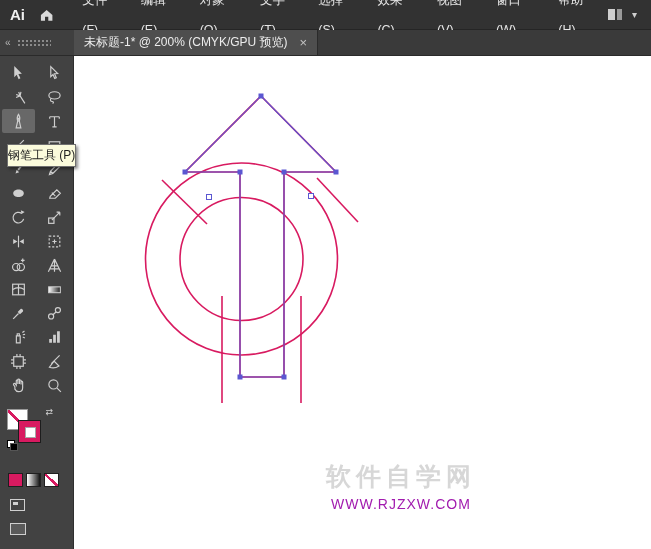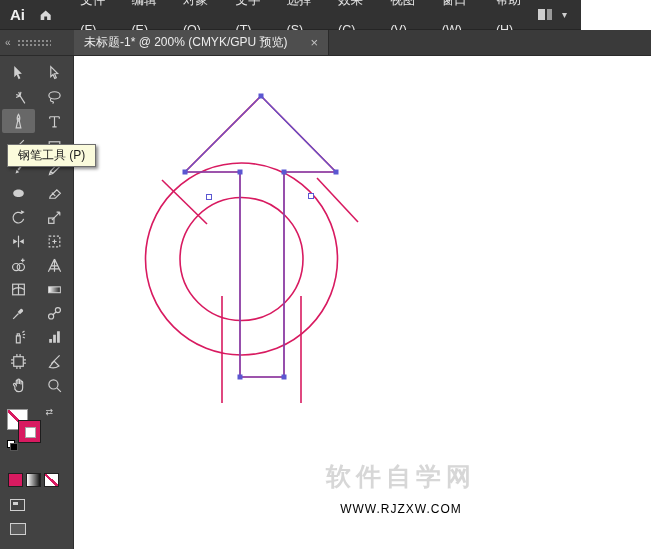--- a/index.html
+++ b/index.html
@@ -1,42 +1,42 @@
 <!DOCTYPE html>
 <html style="--artwork-stroke: #d81a60; --selection-blue: #5b57d1; --tooltip-bg: #fbfbdc; --menu-bg: #323232; --panel-bg: #424242; --canvas-bg: #ffffff;"><head>
 <meta charset="utf-8">
 <style>
   html,body{margin:0;padding:0;background:#222;}
   .app{position:relative;width:651px;height:549px;overflow:hidden;
        font-family:"Liberation Sans","DejaVu Sans",sans-serif;
        background:var(--canvas-bg,#fff);user-select:none;}
 
   
-  .menubar{position:absolute;left:0;top:0;width:581px;height:30px;
+  .menubar{position:absolute;left:0;top:0;width:651px;height:30px;
            background:var(--menu-bg,#323232);display:flex;align-items:center;
            border-bottom:1px solid #252525;box-sizing:border-box;color:#e6e6e6;}
   .ai-logo{font-size:15px;font-weight:bold;color:#f0f0f0;margin:0 14px 0 10px;}
   .home-ic{width:16px;height:16px;margin-right:18px;}
   .menu-list{display:flex;align-items:center;height:100%;}
   .menu-item{font-size:12.5px;padding:0 10px;line-height:30px;cursor:default;}
   .mb-right{margin-left:auto;display:flex;align-items:center;padding-right:14px;gap:10px;}
   .ws-ic{display:flex;gap:2px;}
   .ws-ic i{display:block;width:7px;height:11px;background:#cfcfcf;}
   .ws-ic i:last-child{width:5px;height:11px;background:#9a9a9a;}
   .caret{color:#cfcfcf;font-size:10px;}
 
   
   .tabbar{position:absolute;left:0;top:30px;width:651px;height:26px;
           background:#3a3a3a;display:flex;align-items:stretch;
           border-bottom:1px solid #2a2a2a;box-sizing:border-box;}
   .panel-header{width:74px;display:flex;align-items:center;gap:6px;padding-left:5px;box-sizing:border-box;background:#3f3f3f;}
   .collapse{color:#b5b5b5;font-size:10px;line-height:1;}
   .grip{width:34px;height:8px;background-image:radial-gradient(#8a8a8a 28%,transparent 32%);background-size:4px 4px;}
   .doc-tab{display:flex;align-items:center;background:#4e4e4e;color:#ececec;
-           font-size:12px;padding:0 10px;gap:23px;border-right:1px solid #2a2a2a;}
+           font-size:12px;padding:0 10px;gap:12px;border-right:1px solid #2a2a2a;}
   .tab-close{color:#c3c3c3;font-size:13px;cursor:pointer;}
 
   
   .main{position:absolute;left:0;top:56px;width:651px;height:493px;display:flex;}
   .toolbar{width:74px;background:var(--panel-bg,#424242);border-right:1px solid #2e2e2e;
            box-sizing:border-box;flex-shrink:0;}
   .tool-grid{display:grid;grid-template-columns:33px 33px;column-gap:3px;
              justify-content:center;margin-top:5px;}
   .tool{height:24px;display:flex;align-items:center;justify-content:center;border-radius:2px;cursor:pointer;}
   .tool svg{width:17px;height:17px;}
@@ -69,26 +69,26 @@
 
   
   .canvas{position:relative;flex:1;background:#fff;overflow:hidden;}
   .artline{stroke:var(--artwork-stroke,#d81a60);stroke-width:1.6;fill:none;}
   .selpath{stroke:var(--selection-blue,#5b57d1);stroke-width:1.1;fill:none;}
   .anchor{fill:var(--selection-blue,#5b57d1);}
   .anchor-hollow{fill:#fff;stroke:var(--selection-blue,#5b57d1);stroke-width:1;}
 
   .watermark{position:absolute;left:246px;top:404px;width:162px;text-align:center;color:#d9d9d9;pointer-events:none;}
   .wm1{font-size:25px;letter-spacing:5px;font-weight:bold;color:#d7d7d7;}
-  .wm2{font-size:12px;letter-spacing:1px;color:#000000;margin-top:9px;}
+  .wm2{font-size:14px;letter-spacing:1px;color:#a21caf;margin-top:3px;}
 
   
   .tooltip{position:absolute;left:7px;top:144px;background:var(--tooltip-bg,#fbfbdc);
            border:1px solid #6f6f6f;box-shadow:2px 2px 3px rgba(0,0,0,.45);
-           font-size:12px;color:#1e1e1e;padding:2px 10px;z-index:60;white-space:nowrap;}
+           font-size:12px;color:#1e1e1e;padding:2px 0;z-index:60;white-space:nowrap;}
 </style>
 </head>
 <body>
 
 <div class="app">
 
   <svg width="0" height="0" style="position:absolute" aria-hidden="true">
     <defs>
       <linearGradient id="tool-grad" x1="0" y1="0" x2="1" y2="0">
         <stop offset="0" stop-color="#fff"></stop>

